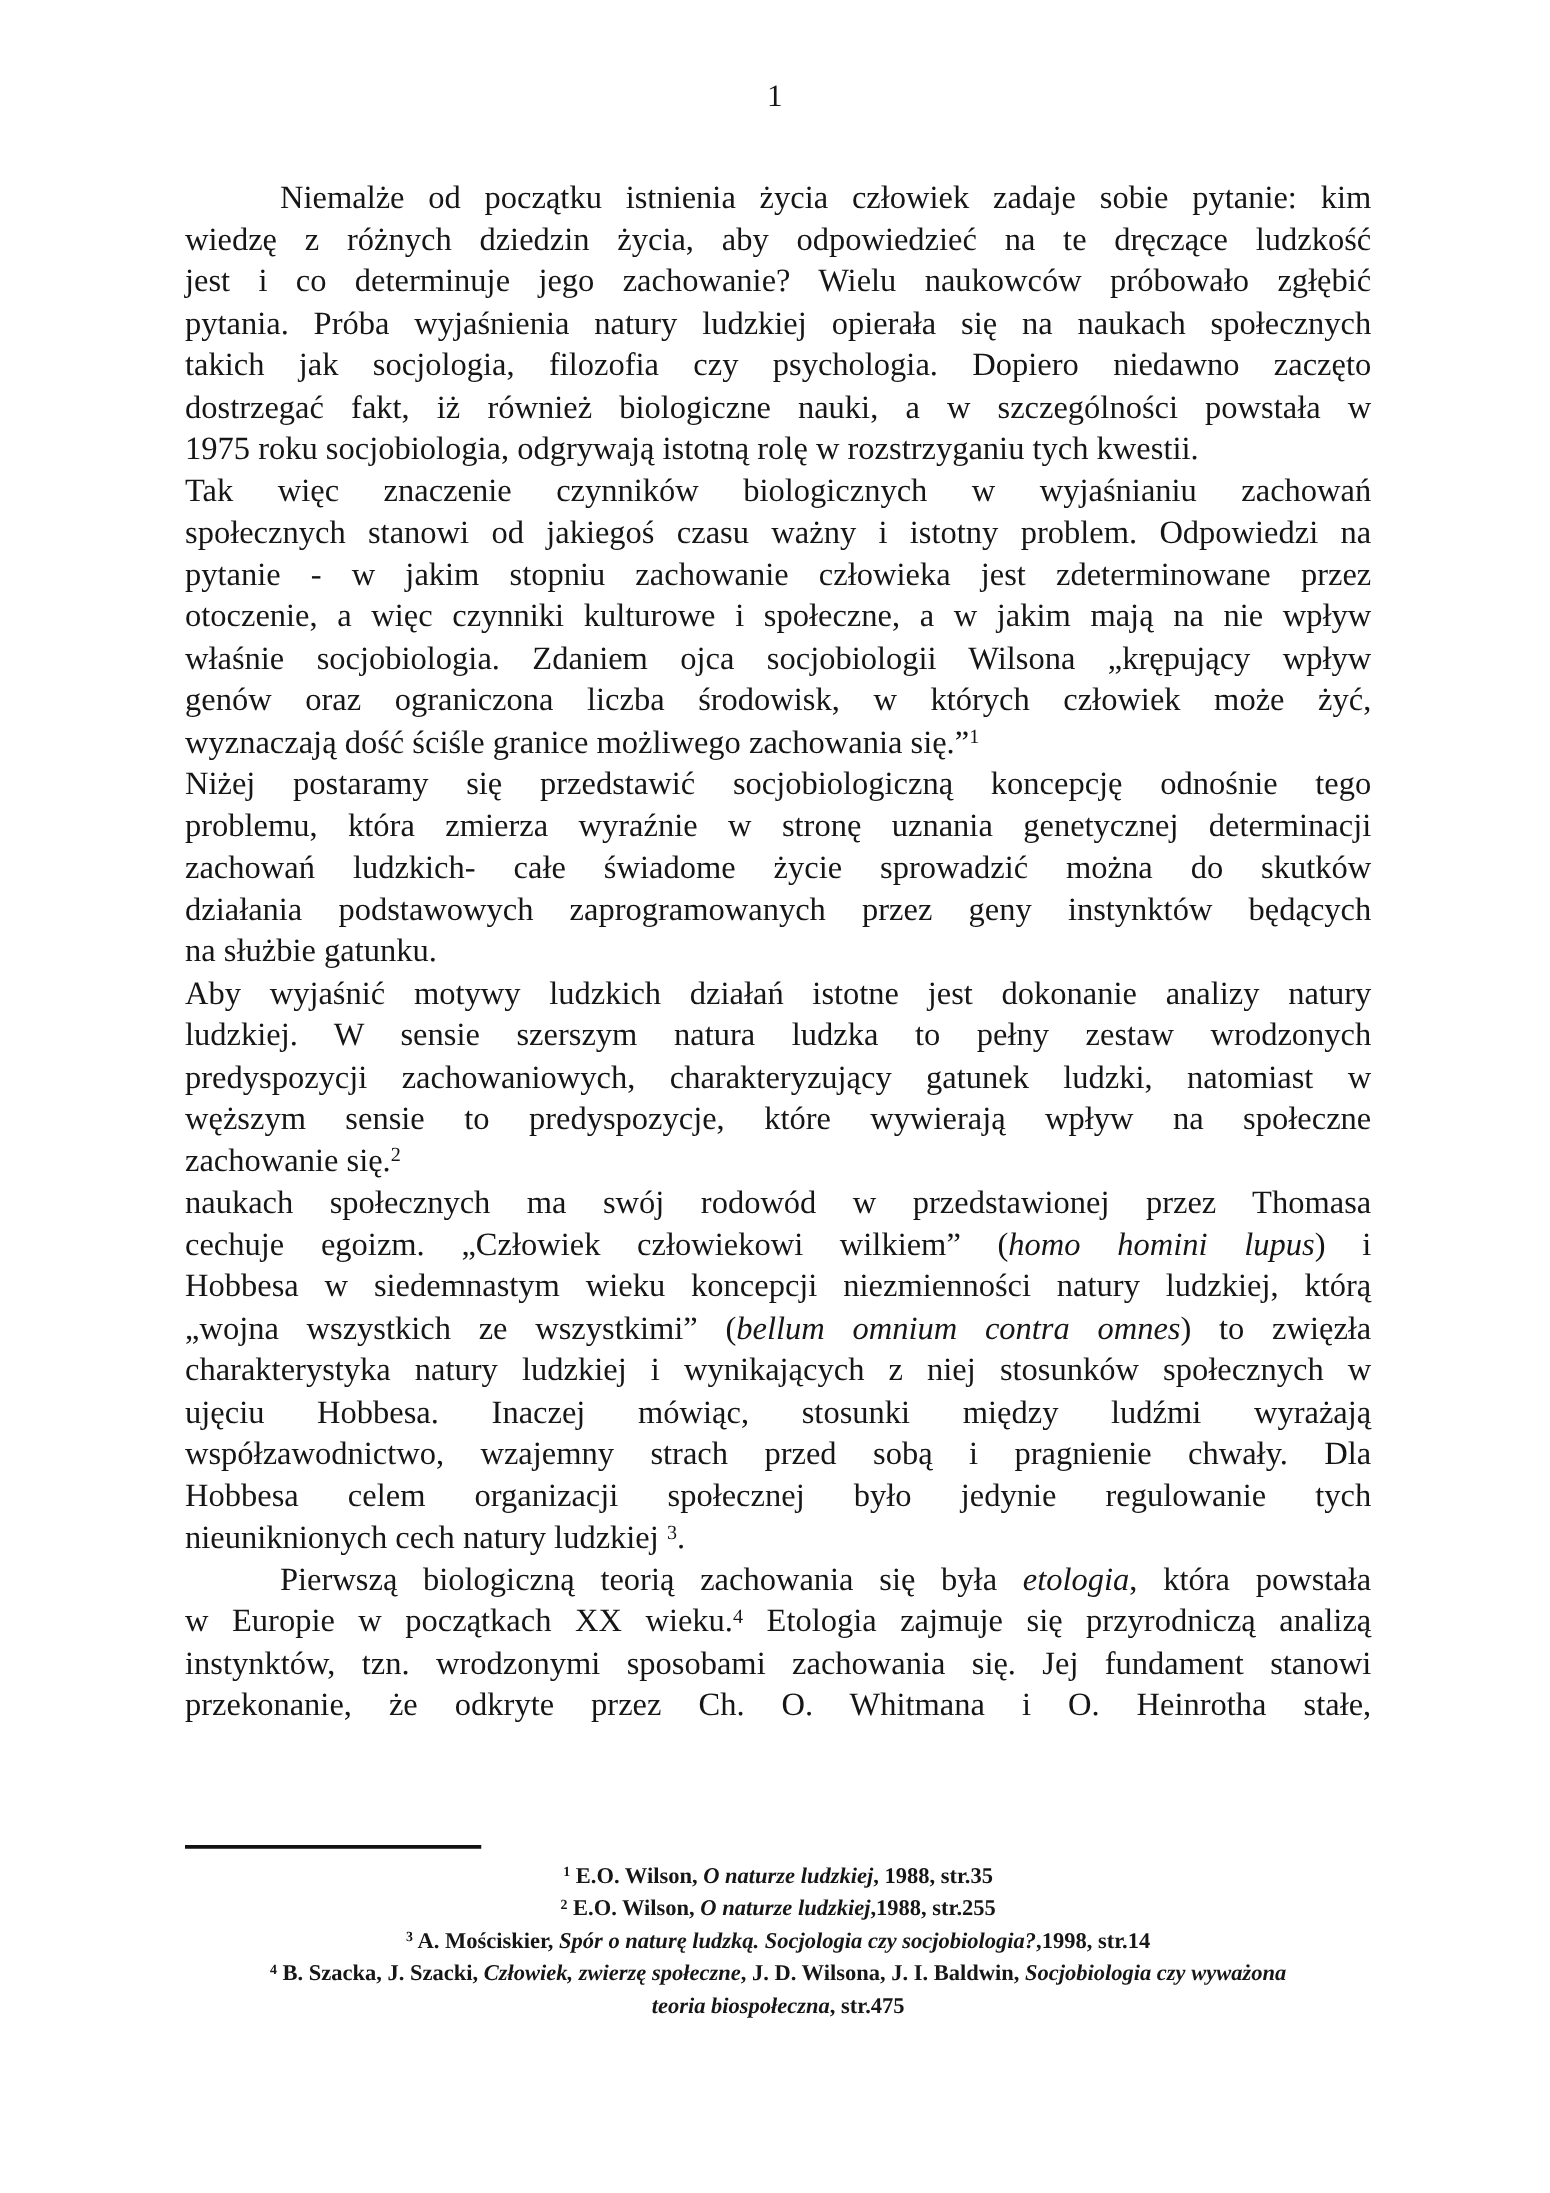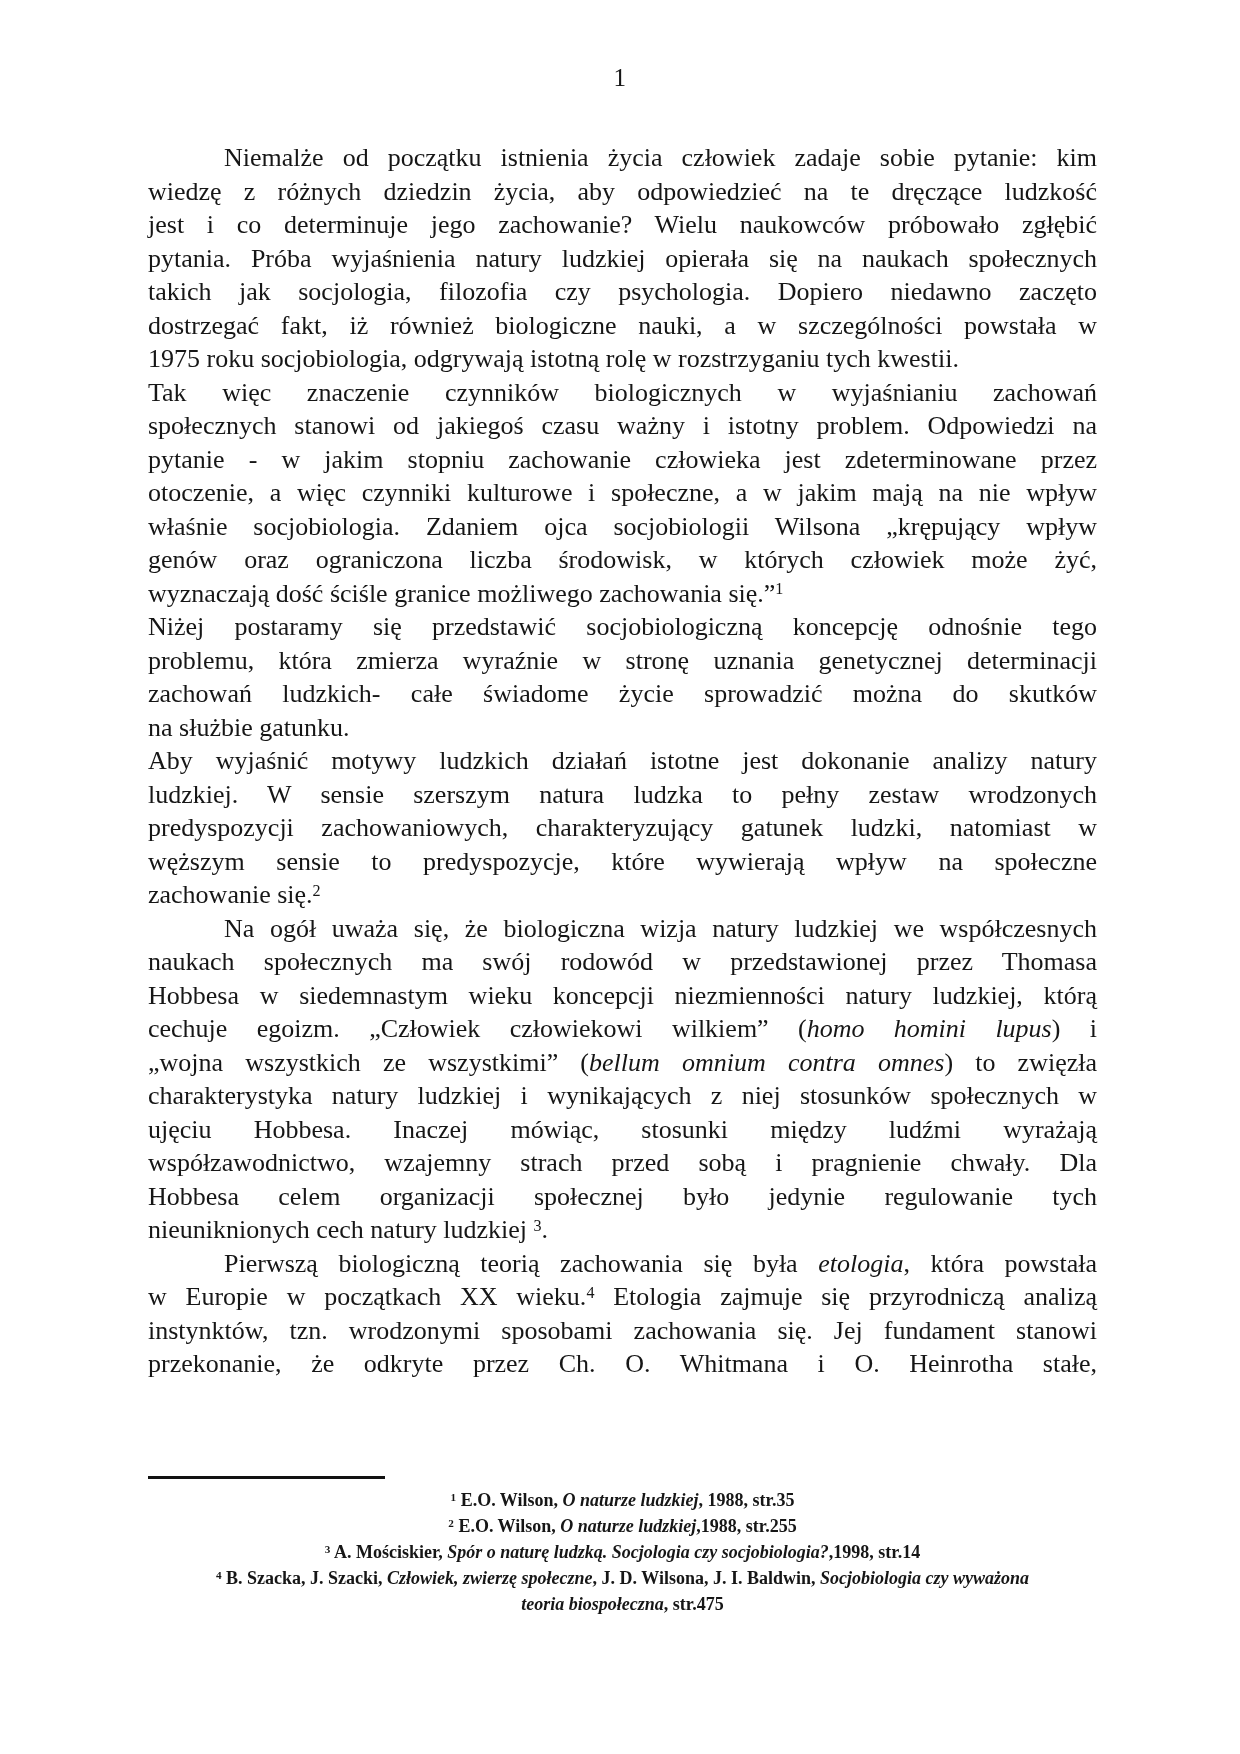--- a/index.html
+++ b/index.html
@@ -87,34 +87,34 @@
         <div class="ln"><span>pytanie - w jakim stopniu zachowanie człowieka jest zdeterminowane przez</span></div>
         <div class="ln"><span>otoczenie, a więc czynniki kulturowe i społeczne, a w jakim mają na nie wpływ</span></div>
         <div class="ln"><span>właśnie socjobiologia. Zdaniem ojca socjobiologii Wilsona „krępujący wpływ</span></div>
         <div class="ln"><span>genów oraz ograniczona liczba środowisk, w których człowiek może żyć,</span></div>
         <div class="ln end"><span>wyznaczają dość ściśle granice możliwego zachowania się.”</span><sup>1</sup></div>
       </div>
       <div class="para">
         <div class="ln"><span>Niżej postaramy się przedstawić socjobiologiczną koncepcję odnośnie tego</span></div>
         <div class="ln"><span>problemu, która zmierza wyraźnie w stronę uznania genetycznej determinacji</span></div>
         <div class="ln"><span>zachowań ludzkich- całe świadome życie sprowadzić można do skutków</span></div>
+        <div class="ln"><span>działania podstawowych zaprogramowanych przez geny instynktów będących</span></div>
         <div class="ln end"><span>na służbie gatunku.</span></div>
       </div>
       <div class="para">
         <div class="ln"><span>Aby wyjaśnić motywy ludzkich działań istotne jest dokonanie analizy natury</span></div>
         <div class="ln"><span>ludzkiej. W sensie szerszym natura ludzka to pełny zestaw wrodzonych</span></div>
         <div class="ln"><span>predyspozycji zachowaniowych, charakteryzujący gatunek ludzki, natomiast w</span></div>
         <div class="ln"><span>węższym sensie to predyspozycje, które wywierają wpływ na społeczne</span></div>
         <div class="ln end"><span>zachowanie się.</span><sup>2</sup></div>
       </div>
       <div class="para">
-        <div class="ln ind"><span>Na ogół uważa się, że biologiczna wizja natury ludzkiej we współczesnych</span></div>
         <div class="ln"><span>naukach społecznych ma swój rodowód w przedstawionej przez Thomasa</span></div>
+        <div class="ln"><span>cechuje egoizm. „Człowiek człowiekowi wilkiem” (</span><span class="it">homo homini lupus</span><span>) i</span></div>
         <div class="ln"><span>Hobbesa w siedemnastym wieku koncepcji niezmienności natury ludzkiej, którą</span></div>
-        <div class="ln"><span>cechuje egoizm. „Człowiek człowiekowi wilkiem” (</span><span class="it">homo homini lupus</span><span>) i</span></div>
         <div class="ln"><span>„wojna wszystkich ze wszystkimi” (</span><span class="it">bellum omnium contra omnes</span><span>) to zwięzła</span></div>
         <div class="ln"><span>charakterystyka natury ludzkiej i wynikających z niej stosunków społecznych w</span></div>
         <div class="ln"><span>ujęciu Hobbesa. Inaczej mówiąc, stosunki między ludźmi wyrażają</span></div>
         <div class="ln"><span>współzawodnictwo, wzajemny strach przed sobą i pragnienie chwały. Dla</span></div>
         <div class="ln"><span>Hobbesa celem organizacji społecznej było jedynie regulowanie tych</span></div>
         <div class="ln end"><span>nieuniknionych cech natury ludzkiej </span><sup>3</sup><span>.</span></div>
       </div>
       <div class="para">
         <div class="ln ind"><span>Pierwszą biologiczną teorią zachowania się była </span><span class="it">etologia</span><span>, która powstała</span></div>
         <div class="ln"><span>w Europie w początkach XX wieku.</span><sup>4</sup><span> Etologia zajmuje się przyrodniczą analizą</span></div>

